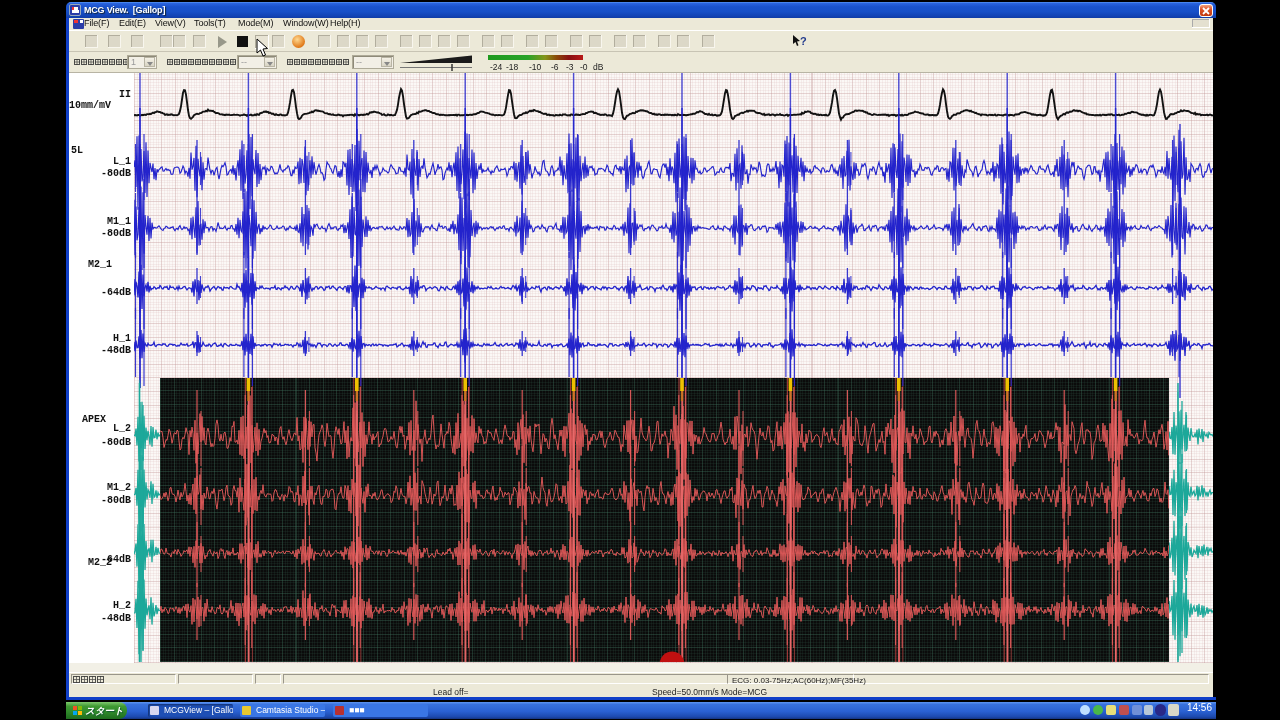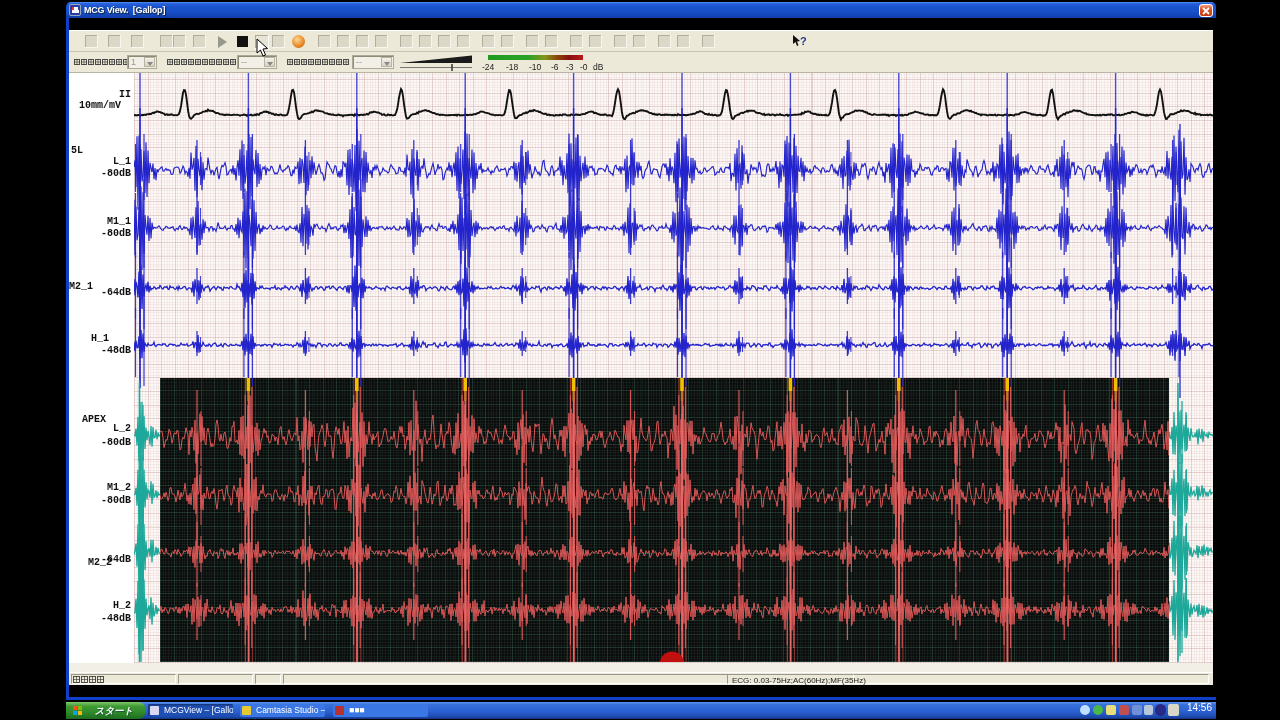--- a/index.html
+++ b/index.html
@@ -37,40 +37,54 @@
  repeating-linear-gradient(0deg,rgba(48,86,70,.19) 0 1px,transparent 1px 2.71px)}
 #strip{position:absolute;left:3px;top:661px;width:1144px;height:9px;background:#f2f0e6}
 #sbar1{position:absolute;left:3px;top:670px;width:1144px;height:13px;background:#ece9d8;border-top:1px solid #fff}
 #sbar2{position:absolute;left:3px;top:683px;width:1144px;height:12px;background:#ece9d8;font:8.5px "Liberation Sans",sans-serif;color:#222}
 .pane{position:absolute;top:1px;height:10px;border:1px solid;border-color:#9a968a #fff #fff #9a968a}
 #bbord{position:absolute;left:0;top:695px;width:1150px;height:3px;background:#1140c8}
 #lbord{position:absolute;left:0;top:16px;width:3px;height:682px;background:#1140c8}
 #rbord{position:absolute;right:0;top:16px;width:3px;height:682px;background:#1140c8}
 #task{position:absolute;left:66px;top:702px;width:1150px;height:17px;
  background:linear-gradient(180deg,#5f96f2 0%,#3871dd 14%,#2a61d2 55%,#1c49ad 88%,#15337e 100%)}
-#start{position:absolute;left:0;top:0;width:80px;height:17px;border-radius:0 8px 8px 0;
+#start{position:absolute;left:0;top:0;width:61px;height:17px;border-radius:0 8px 8px 0;
  background:linear-gradient(180deg,#7fca6e 0%,#3f9a33 25%,#2f8a2b 60%,#1e6c1e 100%);
  color:#fff;font:bold italic 9.5px "Liberation Sans",sans-serif;line-height:17px;text-align:center;text-shadow:1px 1px 1px #153}
 .tbtn{position:absolute;top:2px;height:13px;border-radius:2px;color:#fff;font:8.5px "Liberation Sans",sans-serif;line-height:13px;overflow:hidden;white-space:nowrap;padding-left:16px}
 .ticn{position:absolute;left:2px;top:2px;width:9px;height:9px;border-radius:1px}
 #tray{position:absolute;right:34px;top:0;width:102px;height:17px}
 #clock{position:absolute;right:4px;top:0;height:18px;line-height:17px;color:#fff;font:10px "Liberation Sans",sans-serif}
 </style></head><body>
 <div id="scr">
  <div id="title">
       <div id="ticon">
         <i></i>
         <b></b>
         <u></u>
       </div>
   <span class="cap">MCG View.&nbsp;&nbsp;[Gallop]</span>
   <div id="xbtn"><svg width="8" height="8" style="margin-top:2px" xmlns="http://www.w3.org/2000/svg">
           <path d="M1 1 L7 7 M7 1 L1 7" stroke="#fff" stroke-width="1.8"></path>
         </svg></div>
     </div>
+ <div id="menu">
+  <div id="mdiico">
+        <i></i>
+        <b></b>
+      </div>
+  <span style="left:15px">File(F)</span>
+      <span style="left:50px">Edit(E)</span>
+  <span style="left:86px">View(V)</span>
+      <span style="left:125px">Tools(T)</span>
+  <span style="left:169px">Mode(M)</span>
+      <span style="left:214px">Window(W)</span>
+  <span style="left:261px">Help(H)</span>
+  <div style="position:absolute;right:3px;top:1px;width:18px;height:9px;background:#e4e0d0;box-shadow:inset -1px -1px 0 #fff,inset 1px 1px 0 #aaa"></div>
+ </div>
  <div id="tbar">
       <div style="position:absolute;left:16px;top:4px;width:13px;height:13px;background:#dcd8c8;box-shadow:inset -1px -1px 0 #f8f6ee,inset 1px 1px 0 #b2ae9e"></div>
       <div style="position:absolute;left:39px;top:4px;width:13px;height:13px;background:#dcd8c8;box-shadow:inset -1px -1px 0 #f8f6ee,inset 1px 1px 0 #b2ae9e"></div>
       <div style="position:absolute;left:62px;top:4px;width:13px;height:13px;background:#dcd8c8;box-shadow:inset -1px -1px 0 #f8f6ee,inset 1px 1px 0 #b2ae9e"></div>
       <div style="position:absolute;left:91px;top:4px;width:13px;height:13px;background:#dcd8c8;box-shadow:inset -1px -1px 0 #f8f6ee,inset 1px 1px 0 #b2ae9e"></div>
       <div style="position:absolute;left:104px;top:4px;width:13px;height:13px;background:#dcd8c8;box-shadow:inset -1px -1px 0 #f8f6ee,inset 1px 1px 0 #b2ae9e"></div>
       <div style="position:absolute;left:124px;top:4px;width:13px;height:13px;background:#dcd8c8;box-shadow:inset -1px -1px 0 #f8f6ee,inset 1px 1px 0 #b2ae9e"></div>
       <div style="position:absolute;left:149px;top:5px;width:0;height:0;border-left:9px solid #98988a;border-top:6px solid transparent;border-bottom:6px solid transparent"></div>
       <div style="position:absolute;left:168px;top:5px;width:11px;height:11px;background:#111"></div>
       <div style="position:absolute;left:186px;top:4px;width:14px;height:14px;background:#e8e4d4;box-shadow:inset -1px -1px 0 #fff,inset 1px 1px 0 #b0ac9c"></div>
@@ -235,42 +249,42 @@
         <span style="position:absolute;left:3px;top:1px;font:9px 'Liberation Sans';color:#999">--</span>
         <div class="db"></div>
       </div>
   <svg width="80" height="21" style="position:absolute;left:328px;top:0" xmlns="http://www.w3.org/2000/svg">
    <polygon points="3,11 75,3.5 75,11" fill="#1a1a1a"></polygon>
    <path d="M3 15.5H75" stroke="#777" stroke-width="1"></path>
    <path d="M55 12V19" stroke="#333" stroke-width="1.5"></path>
       </svg>
   <div style="position:absolute;left:419px;top:2.5px;width:95px;height:5.5px;background:linear-gradient(90deg,#1f9a1f 0%,#28a328 42%,#85951a 60%,#8a4a08 72%,#871010 85%,#b81818 100%)"></div>
   <div style="position:absolute;left:413px;top:10px;width:200px;height:10px;font:8.5px 'Liberation Sans',sans-serif;color:#222">
-   <span style="position:absolute;left:0">-24</span>
+   <span style="position:absolute;left:8px">-24</span>
         <span style="position:absolute;left:24px">-18</span>
    <span style="position:absolute;left:47px">-10</span>
         <span style="position:absolute;left:69px">-6</span>
    <span style="position:absolute;left:84px">-3</span>
         <span style="position:absolute;left:98px">-0</span>
    <span style="position:absolute;left:111px">dB</span>
       </div>
  </div>
  <div id="content">
   <div id="grid">
         <div id="bbox"></div>
       </div>
   <div style="position:absolute;top:16px;left:0;width:62px;text-align:right;font:bold 10px 'Liberation Mono',monospace;color:#111">II</div>
-      <div style="position:absolute;top:27px;left:0;width:62px;text-align:center;font:bold 10px 'Liberation Mono',monospace;color:#111">10mm/mV</div>
+      <div style="position:absolute;top:27px;left:0;width:62px;text-align:left;font:bold 10px 'Liberation Mono',monospace;color:#111">10mm/mV</div>
       <div style="position:absolute;top:83px;left:0;width:62px;text-align:right;font:bold 10px 'Liberation Mono',monospace;color:#111">L_1</div>
       <div style="position:absolute;top:95px;left:0;width:62px;text-align:right;font:bold 10px 'Liberation Mono',monospace;color:#111">-80dB</div>
       <div style="position:absolute;top:143px;left:0;width:62px;text-align:right;font:bold 10px 'Liberation Mono',monospace;color:#111">M1_1</div>
       <div style="position:absolute;top:155px;left:0;width:62px;text-align:right;font:bold 10px 'Liberation Mono',monospace;color:#111">-80dB</div>
-      <div style="position:absolute;top:208px;left:0;width:62px;text-align:left;font:bold 10px 'Liberation Mono',monospace;color:#111">M2_1</div>
+      <div style="position:absolute;top:186px;left:0;width:62px;text-align:center;font:bold 10px 'Liberation Mono',monospace;color:#111">M2_1</div>
       <div style="position:absolute;top:214px;left:0;width:62px;text-align:right;font:bold 10px 'Liberation Mono',monospace;color:#111">-64dB</div>
-      <div style="position:absolute;top:260px;left:0;width:62px;text-align:center;font:bold 10px 'Liberation Mono',monospace;color:#111">H_1</div>
+      <div style="position:absolute;top:260px;left:0;width:62px;text-align:right;font:bold 10px 'Liberation Mono',monospace;color:#111">H_1</div>
       <div style="position:absolute;top:272px;left:0;width:62px;text-align:right;font:bold 10px 'Liberation Mono',monospace;color:#111">-48dB</div>
       <div style="position:absolute;top:350px;left:0;width:62px;text-align:right;font:bold 10px 'Liberation Mono',monospace;color:#111">L_2</div>
       <div style="position:absolute;top:364px;left:0;width:62px;text-align:right;font:bold 10px 'Liberation Mono',monospace;color:#111">-80dB</div>
       <div style="position:absolute;top:409px;left:0;width:62px;text-align:right;font:bold 10px 'Liberation Mono',monospace;color:#111">M1_2</div>
       <div style="position:absolute;top:422px;left:0;width:62px;text-align:right;font:bold 10px 'Liberation Mono',monospace;color:#111">-80dB</div>
       <div style="position:absolute;top:484px;left:0;width:62px;text-align:center;font:bold 10px 'Liberation Mono',monospace;color:#111">M2_2</div>
       <div style="position:absolute;top:481px;left:0;width:62px;text-align:right;font:bold 10px 'Liberation Mono',monospace;color:#111">-64dB</div>
       <div style="position:absolute;top:527px;left:0;width:62px;text-align:right;font:bold 10px 'Liberation Mono',monospace;color:#111">H_2</div>
       <div style="position:absolute;top:540px;left:0;width:62px;text-align:right;font:bold 10px 'Liberation Mono',monospace;color:#111">-48dB</div>
       <div style="position:absolute;top:72px;left:2px;font:bold 10px 'Liberation Mono',monospace;color:#111">5L</div>
@@ -807,20 +821,25 @@
           <rect x="0.5" y="0.5" width="6" height="6" fill="none" stroke="#333" stroke-width="1" opacity="0.85"></rect>
           <path d="M0 3.5H7 M3.5 0V7" stroke="#333" stroke-width="0.8" opacity="0.8"></path>
         </g>
         <g transform="translate(24,0)">
           <rect x="0.5" y="0.5" width="6" height="6" fill="none" stroke="#333" stroke-width="1" opacity="0.85"></rect>
           <path d="M0 3.5H7 M3.5 0V7" stroke="#333" stroke-width="0.8" opacity="0.8"></path>
         </g>
       </svg>
   <div style="position:absolute;left:663px;top:2.5px;font:8px 'Liberation Sans',sans-serif;color:#222">ECG: 0.03-75Hz;AC(60Hz);MF(35Hz)</div>
  </div>
+ <div id="sbar2">
+  <span style="position:absolute;left:364px;top:2px">Lead off=</span>
+  <span style="position:absolute;left:583px;top:2px">Speed=50.0mm/s</span>
+  <span style="position:absolute;left:652px;top:2px">Mode=MCG</span>
+ </div>
  <div id="lbord"></div>
     <div id="rbord"></div>
     <div id="bbord"></div>
  <svg width="14" height="20" style="position:absolute;left:190px;top:36px;z-index:60" xmlns="http://www.w3.org/2000/svg">
       <path d="M1 1 L1 15 L4.5 12 L7 18 L9.5 17 L7 11 L11.5 10.5 Z" fill="#fff" stroke="#000" stroke-width="1"></path>
     </svg>
 </div>
 <div id="task">
  <div id="start"><span style="position:absolute;left:7px;top:4px;width:4px;height:4px;background:#f35325"></span><span style="position:absolute;left:12px;top:4px;width:4px;height:4px;background:#81bc06"></span><span style="position:absolute;left:7px;top:9px;width:4px;height:4px;background:#05a6f0"></span><span style="position:absolute;left:12px;top:9px;width:4px;height:4px;background:#ffba08"></span><span style="position:relative;left:8px">スタート</span></div>
  <div class="tbtn" style="left:82px;width:85px;background:#1e4fb4;box-shadow:inset 1px 1px 2px #12306e"><div class="ticn" style="background:#d8d8f0"></div>MCGView – [Gallop]</div>

